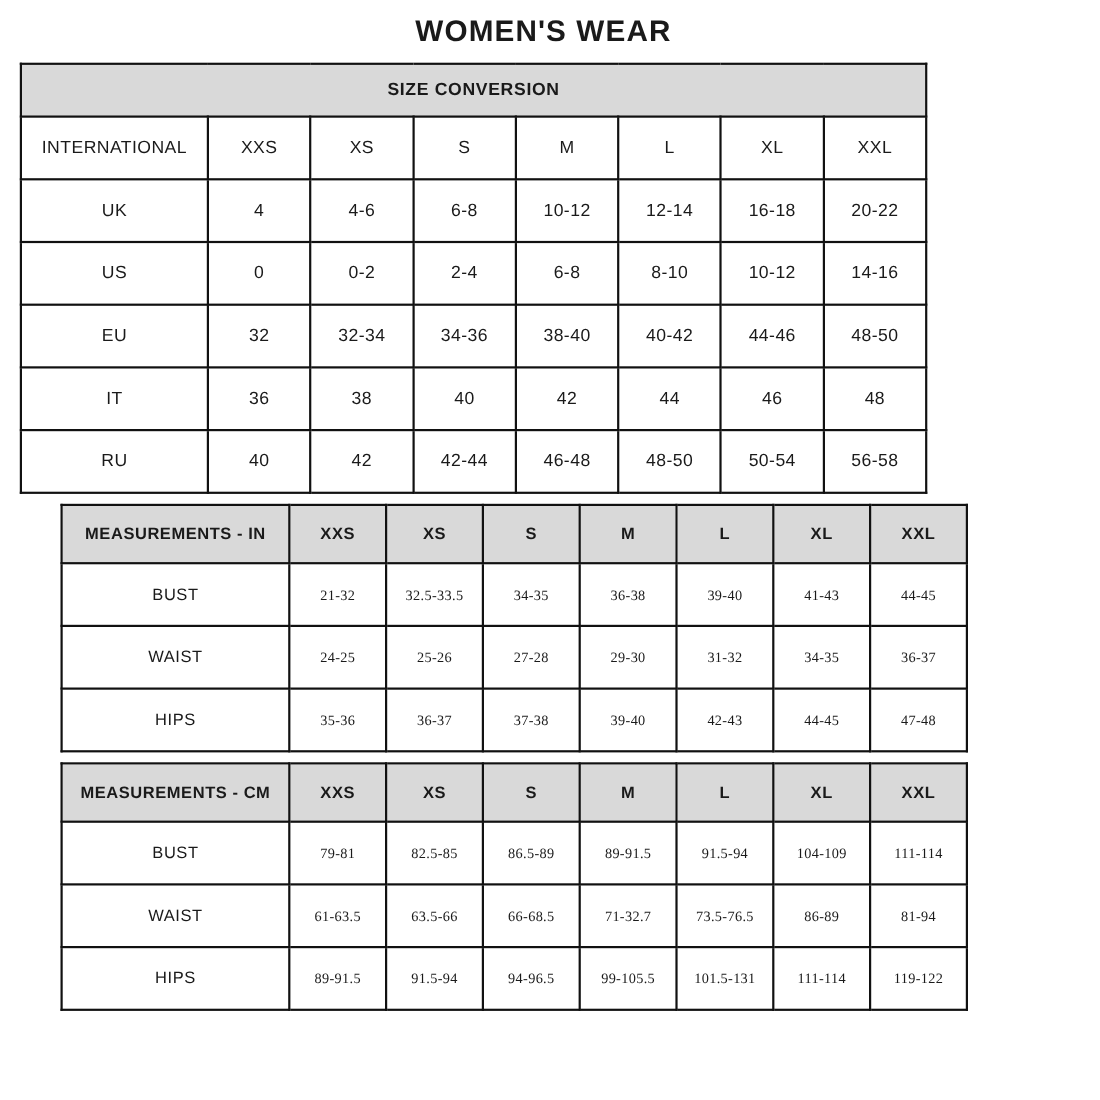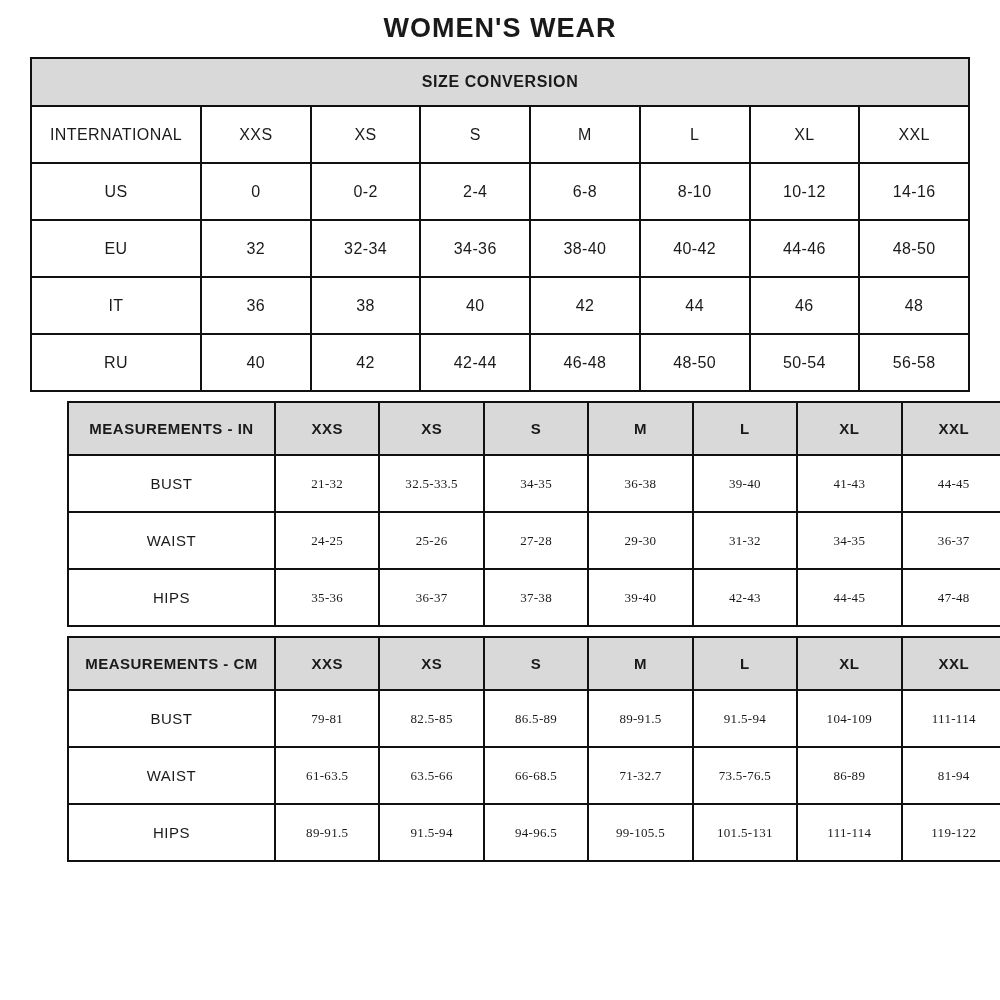--- a/index.html
+++ b/index.html
@@ -8,34 +8,34 @@
     background: #ffffff;
     width: 1000px;
     height: 1000px;
     font-family: "Liberation Sans", sans-serif;
     color: #1a1a1a;
     -webkit-font-smoothing: antialiased;
   }
   .wrap {
     box-sizing: border-box;
     width: 1000px;
-    padding: 12px 30px 0 30px;
+    padding: 12px 30px 0 18px;
   }
   .page-title {
     margin: 0 0 13px 0;
     text-align: center;
     font-size: 27px;
     line-height: 32px;
     font-weight: bold;
     letter-spacing: 1px;
   }
   table {
     border-collapse: collapse;
     table-layout: fixed;
-    width: 940px;
+    width: 825px;
   }
   td, th {
     border: 2px solid #111111;
     text-align: center;
     vertical-align: middle;
     padding: 0;
     overflow: hidden;
   }
   
   .t1 .band th {
@@ -99,20 +99,30 @@
     </tr>
     <tr>
       <td>INTERNATIONAL</td>
       <td>XXS</td>
       <td>XS</td>
       <td>S</td>
       <td>M</td>
       <td>L</td>
       <td>XL</td>
       <td>XXL</td>
+    </tr>
+    <tr>
+      <td>UK</td>
+      <td>4</td>
+      <td>4-6</td>
+      <td>6-8</td>
+      <td>10-12</td>
+      <td>12-14</td>
+      <td>16-18</td>
+      <td>20-22</td>
     </tr>
     <tr>
       <td>US</td>
       <td>0</td>
       <td>0-2</td>
       <td>2-4</td>
       <td>6-8</td>
       <td>8-10</td>
       <td>10-12</td>
       <td>14-16</td>

